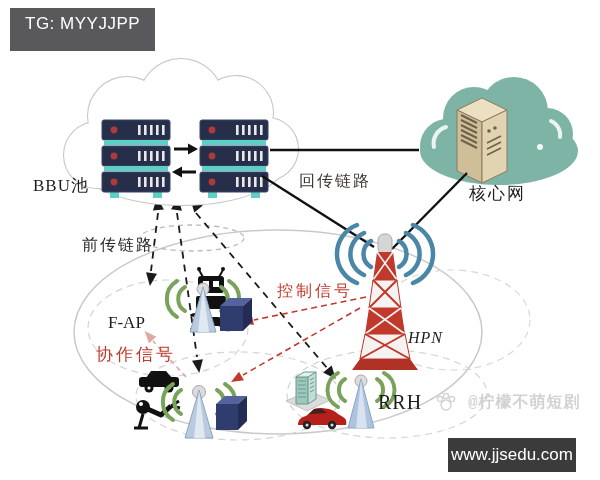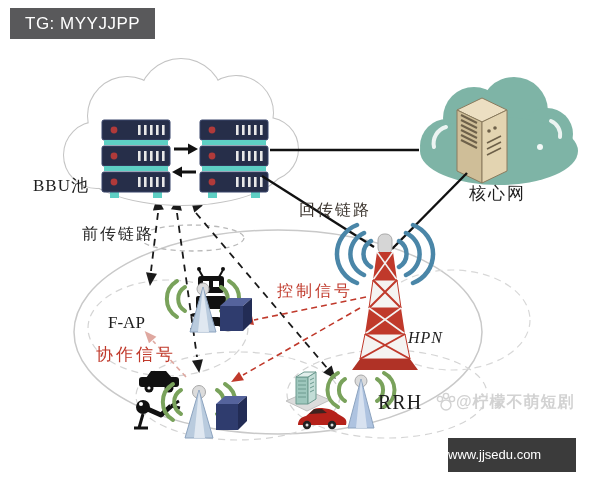--- a/index.html
+++ b/index.html
@@ -1,36 +1,36 @@
 <!DOCTYPE html>
 <html><head>
 <meta charset="utf-8">
 <style>
   html,body{margin:0;padding:0;background:#fff;}
   .canvas{position:relative;width:600px;height:480px;background:#fff;overflow:hidden;
           font-family:"Liberation Serif",serif;}
   .canvas svg.layer{position:absolute;left:0;top:0;}
   .badge{position:absolute;color:#fff;font-family:"Liberation Sans",sans-serif;}
-  .badge.tg{left:10px;top:8px;height:31px;line-height:31px;padding:0 15px;
+  .badge.tg{left:10px;top:8px;height:43px;line-height:31px;padding:0 15px;
             background:#59595b;font-size:17px;letter-spacing:0.5px;}
   .badge.site{left:448px;top:438px;width:128px;height:34px;line-height:34px;
-              text-align:left;background:#3b3b3b;font-size:13px;}
+              text-align:center;background:#3b3b3b;font-size:17px;}
   .lbl{position:absolute;white-space:nowrap;color:#1d1d1d;}
   .lbl.bbu{left:33px;top:174px;font-size:17px;letter-spacing:1px;}
-  .lbl.backhaul{left:299px;top:200px;font-size:16px;letter-spacing:2px;color:#3d362f;}
-  .lbl.fronthaul{left:82px;top:224px;font-size:16px;letter-spacing:2px;color:#262626;}
+  .lbl.backhaul{left:299px;top:171px;font-size:16px;letter-spacing:2px;color:#3d362f;}
+  .lbl.fronthaul{left:82px;top:235px;font-size:16px;letter-spacing:2px;color:#262626;}
   .lbl.control{left:277px;top:281px;font-size:16px;letter-spacing:3px;color:#c0392b;}
   .lbl.coop{left:96px;top:343px;font-size:17px;letter-spacing:3px;color:#c0392b;}
   .lbl.fap{left:108px;top:313px;font-size:17px;}
   .lbl.hpn{left:408px;top:329px;font-size:16px;letter-spacing:1px;font-style:italic;}
   .lbl.rrh{left:378px;top:391px;font-size:20px;letter-spacing:1px;}
   .lbl.core{left:469px;top:182px;font-size:17px;letter-spacing:2px;}
-  .wm{position:absolute;left:436px;top:391px;display:flex;align-items:center;gap:0;
+  .wm{position:absolute;left:436px;top:391px;display:flex;align-items:center;gap:12px;
       color:#d2d2d2;font-weight:bold;font-size:16px;letter-spacing:1px;
-      font-family:Liberation Sans, sans-serif;}
+      font-family:Liberation Mono, monospace;}
 </style>
 </head>
 <body>
 
 <div class="canvas">
 
 <svg class="layer" width="600" height="480" viewBox="0 0 600 480">
 
   <g fill="none">
     <ellipse cx="278" cy="332" rx="204" ry="102" stroke="#c9c9c9" stroke-width="1.5"></ellipse>

